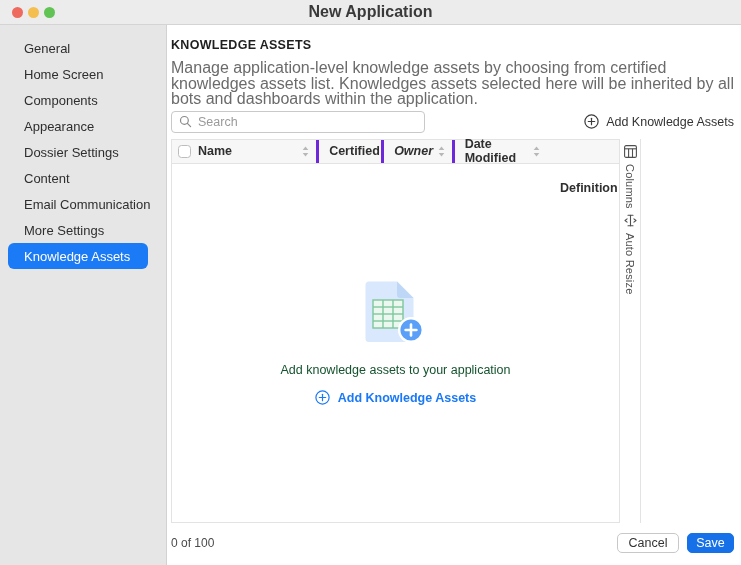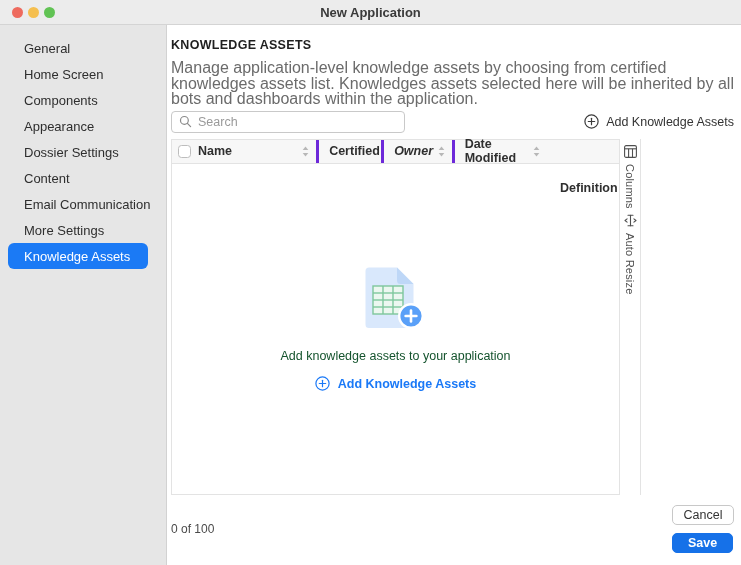--- a/index.html
+++ b/index.html
@@ -6,37 +6,37 @@
   html,body { width:741px; height:565px; background:#fff; font-family:"Liberation Sans", sans-serif; }
   .window { width:741px; height:565px; display:flex; flex-direction:column; background:#fff; overflow:hidden; position:relative; }
 
   
   .titlebar { height:25px; flex:0 0 25px; background:#ececec; border-bottom:1px solid #d4d4d4; position:relative; display:flex; align-items:center; justify-content:center; }
   .traffic { position:absolute; left:12px; top:7px; display:flex; gap:5px; }
   .light { width:11px; height:11px; border-radius:50%; }
   .light.red { background:#ee6a5e; }
   .light.yellow { background:#f5bf4f; }
   .light.green { background:#61c354; }
-  .win-title { font-size:13px; font-weight:700; color:#3a3a3a; }
+  .win-title { font-size:16px; font-weight:700; color:#3a3a3a; }
 
   
   .body { flex:1; display:flex; min-height:0; }
 
   
   .sidebar { width:167px; flex:0 0 167px; background:#e6e6e6; border-right:1px solid #d2d2d2; padding-top:10px; }
   .side-item { height:26px; display:flex; align-items:center; padding-left:24px; font-size:13px; color:#2e2e2e; cursor:default; }
   .side-item.selected { background:#1b7af5; color:#fefeff; border-radius:6px; margin:0 18px 0 8px; padding-left:16px; height:26px; }
 
   
   .main { flex:1; display:flex; flex-direction:column; padding:13px 7px 12px 4px; min-width:0; }
   .heading { font-size:12.5px; font-weight:700; letter-spacing:.3px; color:#1f1f1f; }
   .desc { margin-top:8px; font-size:16px; line-height:15.5px; color:#6b6b6b; max-width:563px; }
 
   .toolbar { margin-top:4px; display:flex; align-items:center; }
-  .searchbox { width:234px; height:22px; border:1px solid #c9c9c9; border-radius:4px; background:#fff; display:flex; align-items:center; padding:0 7px; gap:6px; }
+  .searchbox { width:254px; height:22px; border:1px solid #c9c9c9; border-radius:4px; background:#fff; display:flex; align-items:center; padding:0 7px; gap:6px; }
   .searchbox input { border:none; outline:none; flex:1; font-size:12.5px; color:#333; font-family:"Liberation Sans", sans-serif; background:transparent; }
   .searchbox input::placeholder { color:#9a9a9a; }
   .add-btn { margin-left:auto; display:flex; align-items:center; gap:7px; font-size:12.5px; color:#333; cursor:pointer; background:none; border:none; font-family:"Liberation Sans", sans-serif; }
 
   
   .table-wrap { margin-top:6px; display:flex; align-items:stretch; height:409px; }
   .table { width:449px; border:1px solid #e3e3e3; display:flex; flex-direction:column; background:#fff; }
   .thead { height:24px; flex:0 0 24px; background:#f7f7f7; border-bottom:1px solid #e3e3e3; display:flex; }
   .th { display:flex; align-items:center; padding:0 7px 0 10px; font-size:12.5px; font-weight:700; color:#2f2f2f; border-left:3px solid #6d28d9; cursor:pointer; }
   .th:first-child { border-left:none; padding-left:6px; }
@@ -55,24 +55,24 @@
   .empty-link { margin-top:13px; display:flex; align-items:center; gap:8px; font-size:12.5px; font-weight:700; color:#1a79f7; cursor:pointer; background:none; border:none; font-family:"Liberation Sans", sans-serif; }
 
   
   .strip { width:21px; flex:0 0 21px; border-right:1px solid #e3e3e3; display:flex; flex-direction:column; align-items:center; padding-top:6px; gap:6px; }
   .strip .v-label { writing-mode:vertical-lr; font-size:11px; color:#4f4f4f; letter-spacing:.2px; }
   .strip-btn { display:flex; flex-direction:column; align-items:center; gap:6px; cursor:pointer; background:none; border:none; padding:0; font-family:"Liberation Sans", sans-serif; }
 
   
   .footer { margin-top:10px; display:flex; align-items:center; }
   .count { font-size:12px; color:#4a4a4a; }
-  .btns { margin-left:auto; display:flex; gap:8px;flex-direction:column; }
+  .btns { margin-left:auto; display:flex; gap:8px; }
   .btn { height:20px; border-radius:5px; font-size:12.5px; display:flex; align-items:center; justify-content:center; cursor:pointer; font-family:"Liberation Sans", sans-serif; }
   .btn.cancel { width:62px; background:#fff; border:1px solid #c8c8c8; color:#333; }
-  .btn.save { width:61px; background:#1671e8; border:1px solid #1671e8; color:#fff; font-weight:700; }
+  .btn.save { width:47px; background:#1671e8; border:1px solid #1671e8; color:#fff; font-weight:400; }
 
   .sorticon { display:block; }
 </style>
 </head>
 <body>
 
 <div class="window">
 
   <div class="titlebar">
     <div class="traffic">

